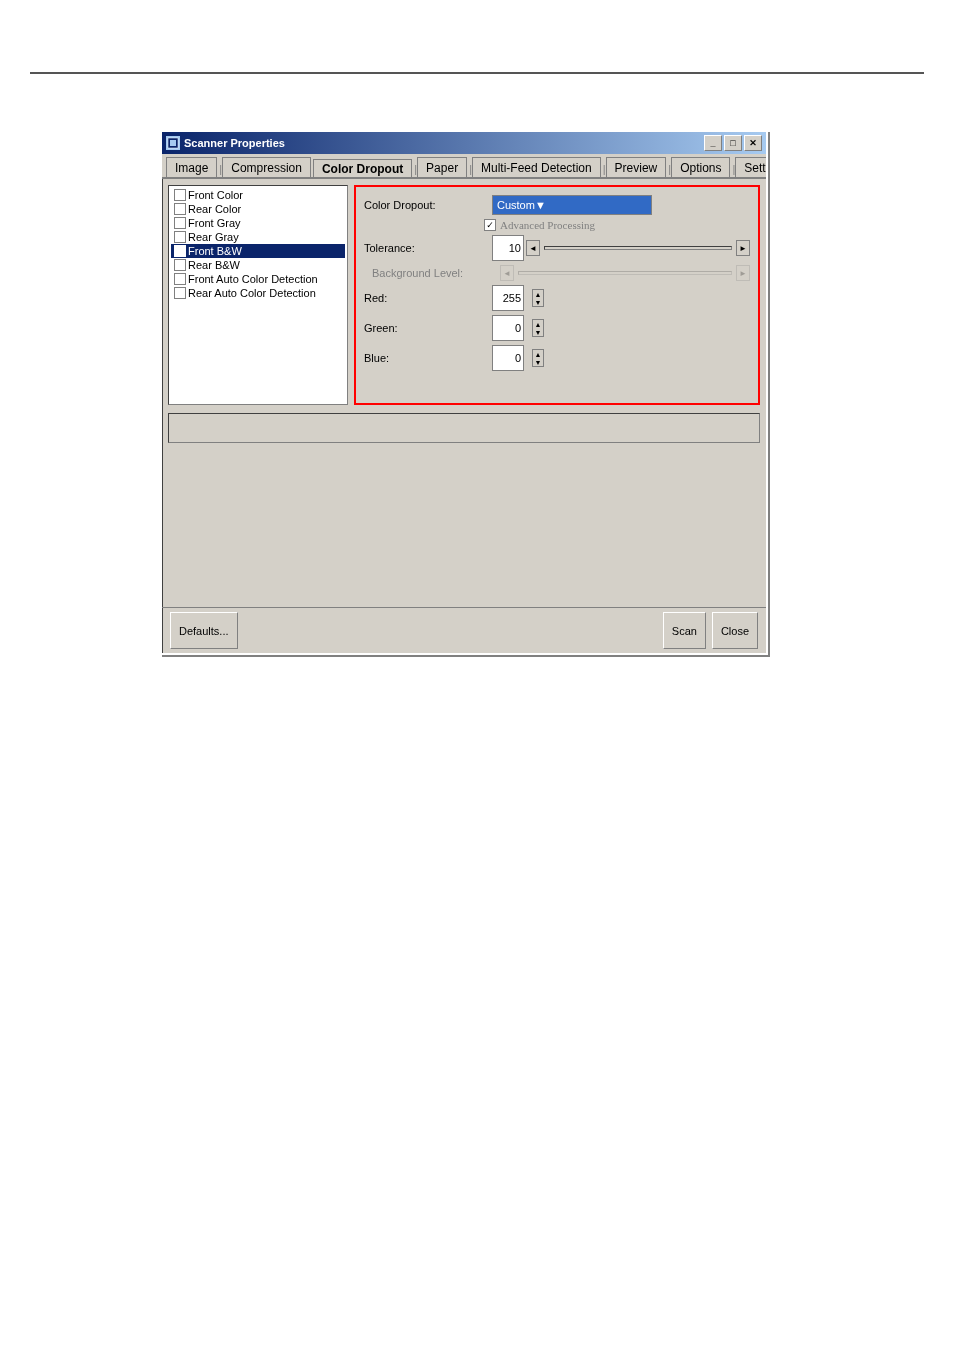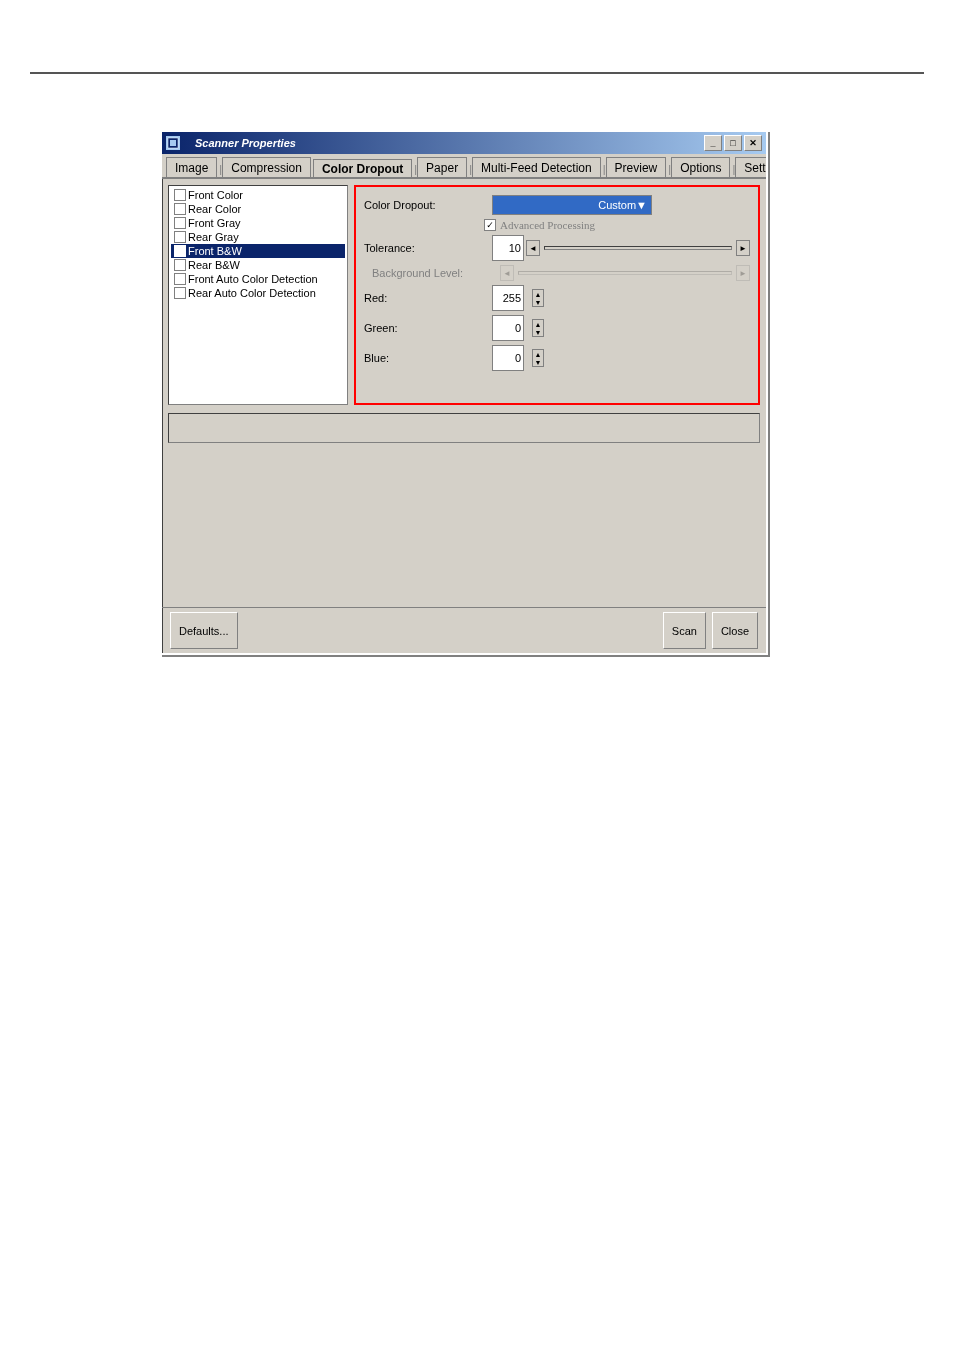--- a/index.html
+++ b/index.html
@@ -35,22 +35,21 @@
       align-items: center;
       justify-content: space-between;
       padding: 0 4px;
       color: #fff;
       font-weight: bold;
       font-size: 11px;
     }
     .title-bar-left {
       display: flex;
       align-items: center;
-      gap: 15px;
-      font-style: italic;
+      gap: 4px;
     }
     .title-icon {
       width: 14px;
       height: 14px;
       background: #a6caf0;
       display: flex;
       align-items: center;
       justify-content: center;
       font-size: 9px;
     }
@@ -197,21 +196,21 @@
     .dropdown {
       width: 160px;
       height: 20px;
       background: #316ac5;
       color: #fff;
       border: 1px solid #808080;
       padding: 1px 4px;
       font-size: 11px;
       display: flex;
       align-items: center;
-      justify-content: flex-end;
+      justify-content: flex-start;
     }
     .checkbox-row {
       display: flex;
       align-items: center;
       gap: 4px;
       padding-left: 120px;
       font-family: Liberation Serif, serif;
     }
     .checkbox-label {
       font-size: 11px;

